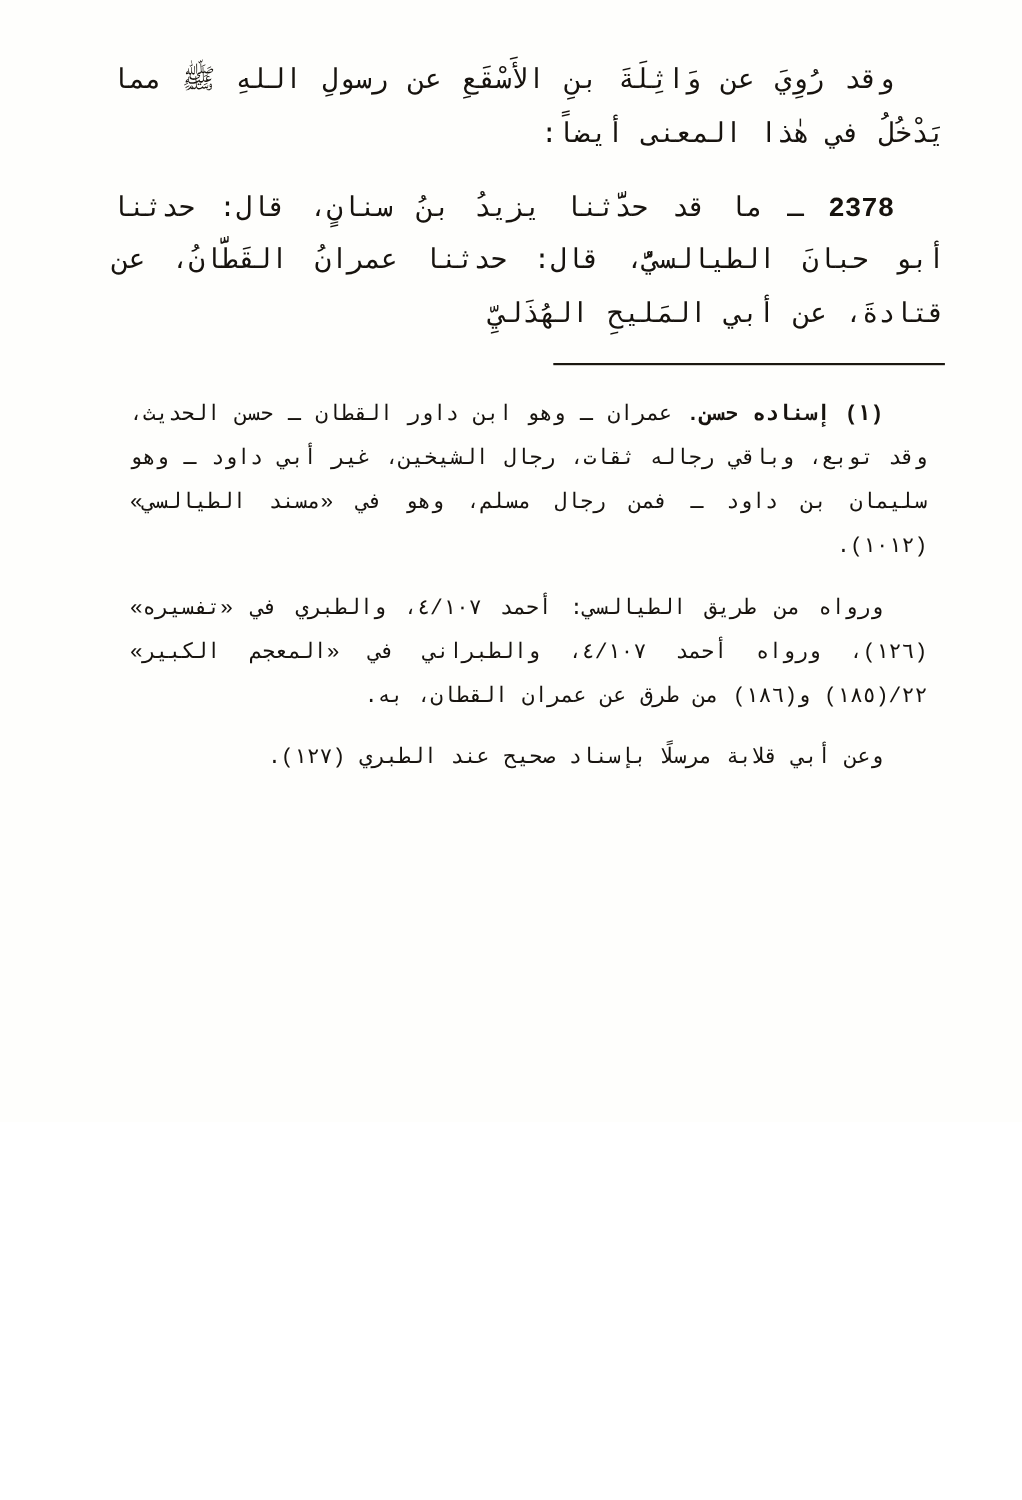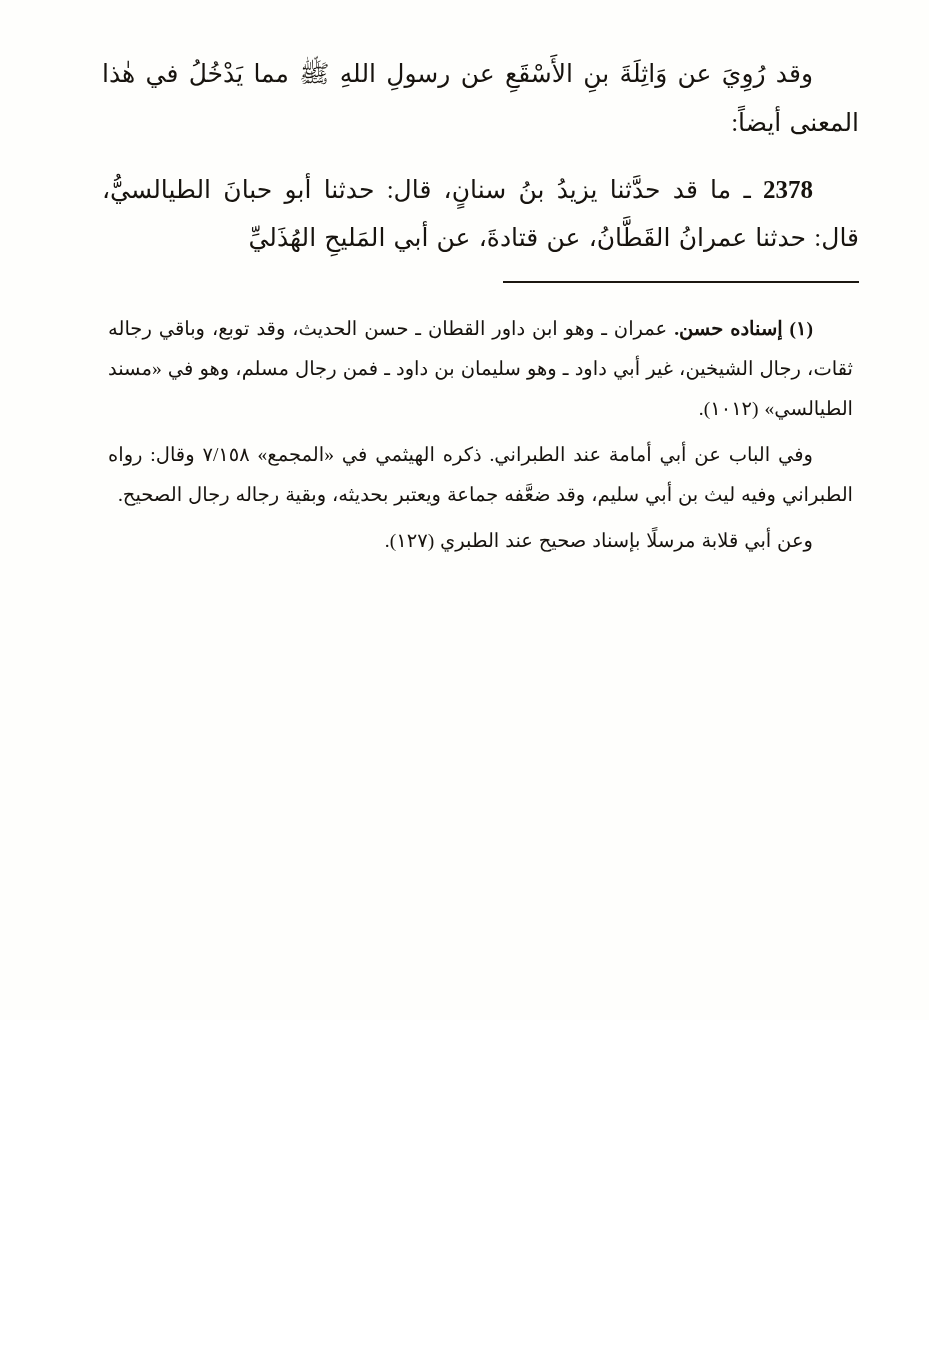--- a/index.html
+++ b/index.html
@@ -9,21 +9,21 @@
   }
   .page {
     position: relative;
     width: 929px;
     height: 1020px;
     box-sizing: border-box;
     margin: 0 auto;
     background: #fefefc;
     padding: 50px 70px 0 102px;
     direction: rtl;
-    font-family: Liberation Serif, serif;
+    font-family: Liberation Mono, monospace;
     color: #17130e;
     overflow: hidden;
   }
   
   .main-text p {
     margin: 0 0 18px 0;
     font-size: 25px;
     line-height: 1.95;
     text-align: justify;
     text-indent: 46px;
@@ -37,21 +37,21 @@
   }
   
   .footnote-sep {
     border: none;
     border-top: 2px solid #1b1710;
     width: 47%;
     margin: 16px 0 26px auto; 
   }
   
   .footnotes p {
-    margin: 6px;
+    margin: 16px;
     font-size: 19.5px;
     line-height: 2.05;
     text-align: justify;
     text-indent: 40px;
     word-spacing: 1px;
   }
   .fn-lead {
     font-weight: bold;
   }
   
@@ -79,24 +79,24 @@
 
 
   </section>
 
   <hr class="footnote-sep">
 
   <section class="footnotes">
 
     <p><span class="fn-lead">(١) إسناده حسن.</span> <span>عمران ـ وهو ابن داور القطان ـ حسن الحديث، وقد توبع، وباقي رجاله ثقات، رجال الشيخين، غير أبي داود ـ وهو سليمان بن داود ـ فمن رجال مسلم، وهو في «مسند الطيالسي» (١٠١٢).</span></p>
 
+    <p>ورواه من طريق الطيالسي: أحمد ٤/١٠٧، والطبري في «تفسيره» (١٢٦)، ورواه أحمد ٤/١٠٧، والطبراني في «المعجم الكبير» ٢٢/(١٨٥) و(١٨٦) من طرق عن عمران القطان، به.</p>
 
 
 
 
-    <p>وفي الباب عن أبي أمامة عند الطبراني. ذكره الهيثمي في «المجمع» ٧/١٥٨ وقال: رواه الطبراني وفيه ليث بن أبي سليم، وقد ضعَّفه جماعة ويعتبر بحديثه، وبقية رجاله رجال الصحيح.</p>
 
     <p>وعن أبي قلابة مرسلًا بإسناد صحيح عند الطبري (١٢٧).</p>
 
   </section>
 
 
 </div>
 
 </body></html>

